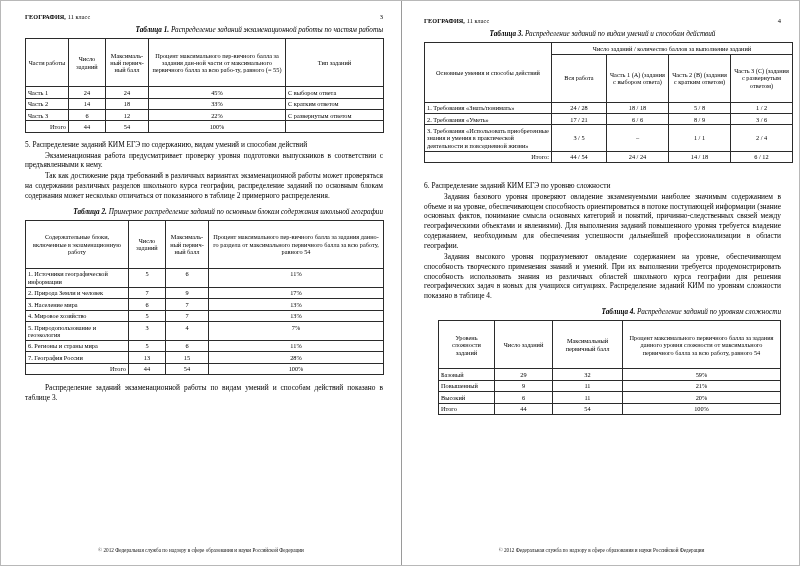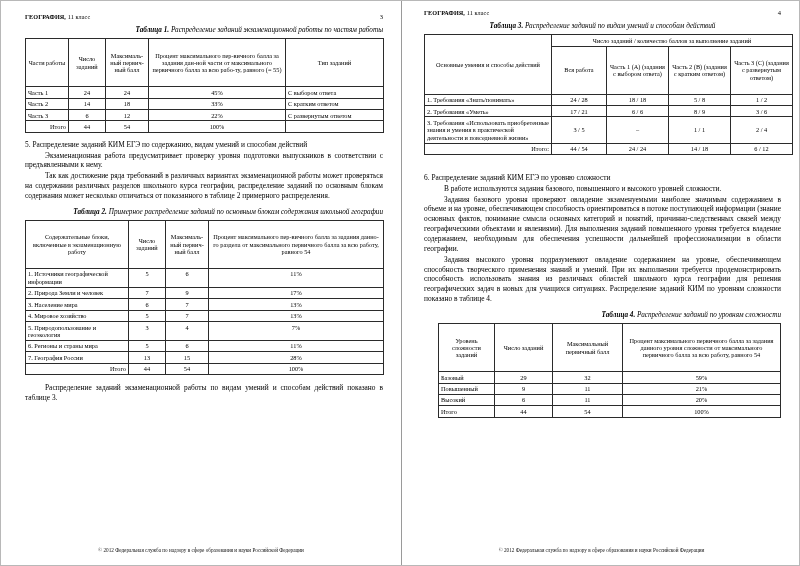--- a/index.html
+++ b/index.html
@@ -21,21 +21,21 @@
     overflow: hidden;
   }
   .page {
     position: absolute;
     top: 0;
     height: 566px;
     box-sizing: border-box;
     background: #fff;
   }
   .page-left  { left: 0;     width: 400px; padding: 12px 18px 0 24px; }
-  .page-right { left: 400px; width: 400px; padding: 8px 20px 0 22px;
+  .page-right { left: 400px; width: 400px; padding: 16px 20px 0 22px;
                 border-left: 1px solid #9a9a9a; }
 
   .runhead {
     display: flex;
     justify-content: space-between;
     align-items: baseline;
     font-size: 6.2px;
     letter-spacing: .1px;
     margin: 0 0 6px 0;
   }
@@ -306,21 +306,20 @@
           <td class="r">Итого:</td>
           <td class="c">44 / 54</td>
           <td class="c">24 / 24</td>
           <td class="c">14 / 18</td>
           <td class="c">6 / 12</td>
         </tr>
       </tbody>
     </table>
 
     <h2 class="section" style="margin-top:18px">6. Распределение заданий КИМ ЕГЭ по уровню сложности</h2>
-    <p class="body">В работе используются задания базового, повышенного и высокого уровней сложности.</p>
     <p class="body">Задания базового уровня проверяют овладение экзаменуемыми наиболее значимым содержанием в объеме и на уровне, обеспечивающем способность ориентироваться в потоке поступающей информации (знание основных фактов, понимание смысла основных категорий и понятий, причинно-следственных связей между географическими объектами и явлениями). Для выполнения заданий повышенного уровня требуется владение содержанием, необходимым для обеспечения успешности дальнейшей профессионализации в области географии.</p>
     <p class="body">Задания высокого уровня подразумевают  овладение содержанием на уровне, обеспечивающем способность творческого применения знаний и умений. При их выполнении требуется продемонстрировать способность использовать знания из различных областей школьного курса географии для решения географических задач в новых для учащихся ситуациях. Распределение заданий КИМ по уровням сложности показано в таблице 4.</p>
 
     <div class="spacer-sm"></div>
 
     <div class="tablecaption">
       <span class="tc-label">Таблица 4.</span><span> Распределение заданий по уровням сложности</span>
     </div>
 
     <table class="doc" style="width:342px;margin-left:auto;margin-right:0">

